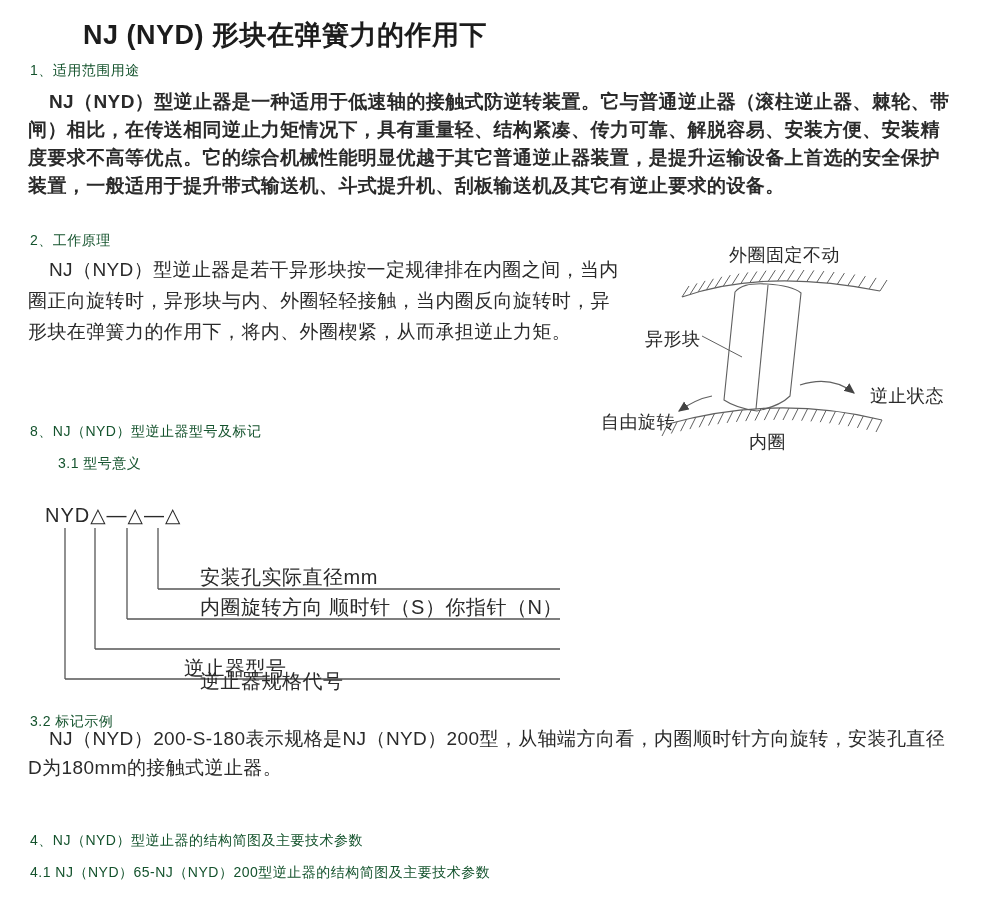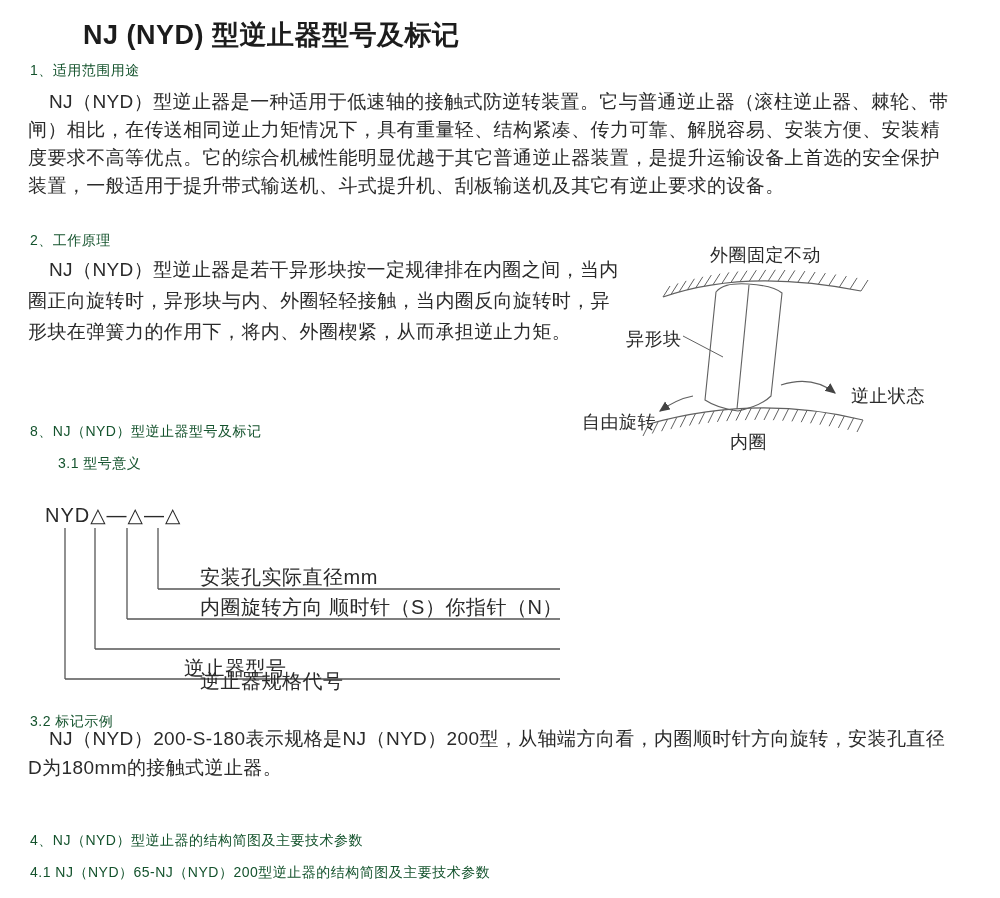--- a/index.html
+++ b/index.html
@@ -20,34 +20,34 @@
   #model-tree line{stroke:#555;stroke-width:1.3;}
   #principle-diagram path.arc{stroke-width:1.2;}
   #principle-diagram path.block{stroke-width:1.1;}
   #principle-diagram .hatch line{stroke-width:1;}
   #principle-diagram .arrowline{stroke-width:1.2;}
   #principle-diagram .leader{stroke-width:1;}
 </style>
 </head>
 <body>
 
-<div class="abs title" style="left:83px;top:17px;">NJ (NYD) 型逆止器型号及标记</div>
+<div class="abs title" style="left:83px;top:17px;">NJ (NYD) 形块在弹簧力的作用下</div>
 
 <div class="abs h" style="left:30px;top:62px;">1、适用范围用途</div>
-<div class="abs body-text p1" style="left:28px;top:88px;">NJ（NYD）型逆止器是一种适用于低速轴的接触式防逆转装置。它与普通逆止器（滚柱逆止器、棘轮、带
+<div class="abs body-text p1" style="left:28px;top:88px;font-weight:bold;">NJ（NYD）型逆止器是一种适用于低速轴的接触式防逆转装置。它与普通逆止器（滚柱逆止器、棘轮、带
 闸）相比，在传送相同逆止力矩情况下，具有重量轻、结构紧凑、传力可靠、解脱容易、安装方便、安装精
 度要求不高等优点。它的综合机械性能明显优越于其它普通逆止器装置，是提升运输设备上首选的安全保护
 装置，一般适用于提升带式输送机、斗式提升机、刮板输送机及其它有逆止要求的设备。</div>
 
 <div class="abs h" style="left:30px;top:232px;">2、工作原理</div>
 <div class="abs body-text p2" style="left:28px;top:254px;">NJ（NYD）型逆止器是若干异形块按一定规律排在内圈之间，当内
 圈正向旋转时，异形块与内、外圈轻轻接触，当内圈反向旋转时，异
 形块在弹簧力的作用下，将内、外圈楔紧，从而承担逆止力矩。</div>
 
-<div class="abs" style="left:569px;top:233px;width:402px;height:225px;">
+<div class="abs" style="left:588px;top:233px;width:402px;height:225px;">
   <svg id="principle-diagram" width="402" height="225" viewBox="0 0 402 225">
     <defs>
       <marker id="ah" orient="auto" markerWidth="11" markerHeight="9" refX="8" refY="4">
         <path d="M0,0 L9,4 L0,8 Z" style="fill:#444;stroke:none;"></path>
       </marker>
     </defs>
 
     <path class="arc" d="M94,64 Q177,35 292,58"></path>
     <g class="hatch" id="top-hatch">
         <line x1="94.0" y1="64.0" x2="101.0" y2="53.0"></line>

